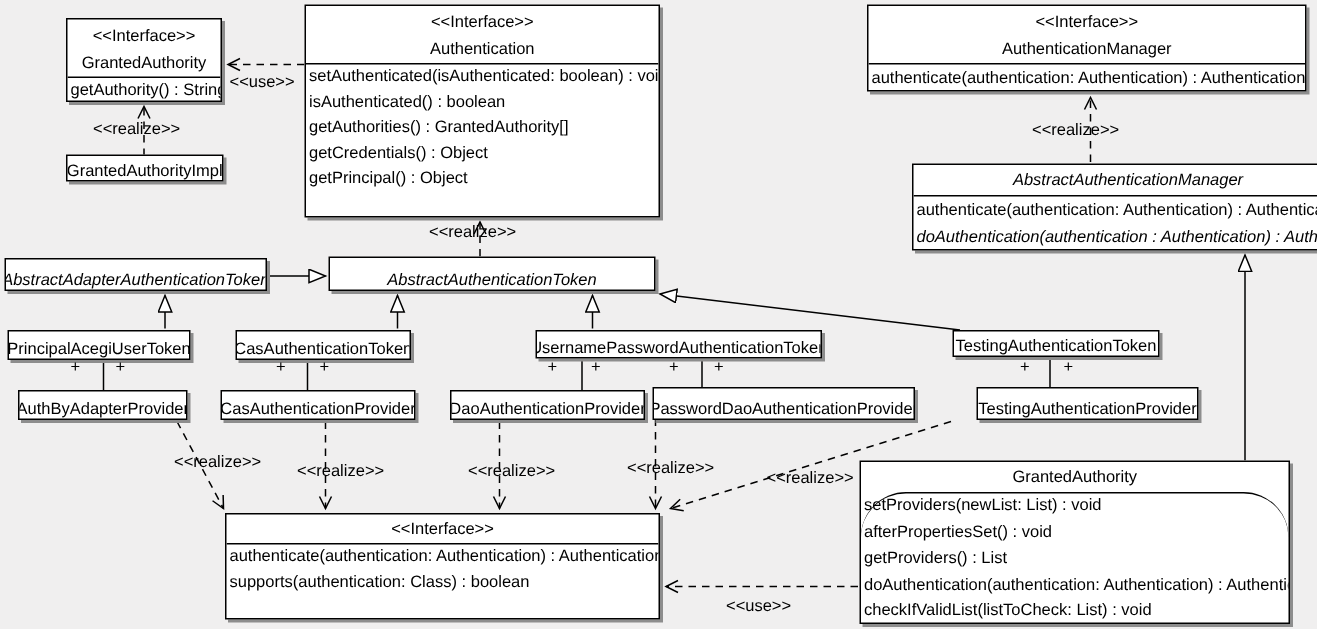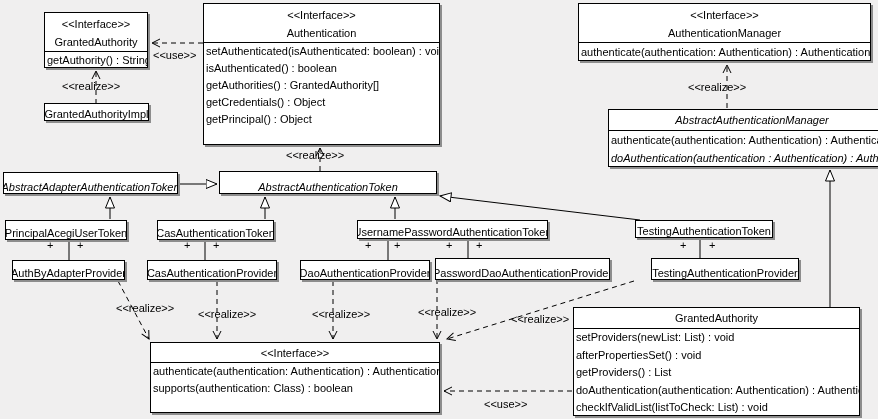--- a/index.html
+++ b/index.html
@@ -146,21 +146,21 @@
       <div>&lt;&lt;Interface&gt;&gt;</div>
     </div>
     <div class="methods" style="line-height:16.5px;">
       <div class="m">authenticate(authentication: Authentication) : Authentication</div>
       <div class="m">supports(authentication: Class) : boolean</div>
     </div>
   </div>
 
   <div class="uml-class" style="left:573px;top:307px;width:287px;height:109px;">
     <div class="title">GrantedAuthority</div>
-    <div class="methods" style="line-height:17.5px;">
+    <div class="methods" style="line-height:17.5px;border-radius:30px;">
       <div class="m">setProviders(newList: List) : void</div>
       <div class="m">afterPropertiesSet() : void</div>
       <div class="m">getProviders() : List</div>
       <div class="m">doAuthentication(authentication: Authentication) : Authentication</div>
       <div class="m">checkIfValidList(listToCheck: List) : void</div>
     </div>
   </div>
 
   <span class="lbl" style="left:153px;top:49px;">&lt;&lt;use&gt;&gt;</span>
   <span class="lbl" style="left:62px;top:80px;">&lt;&lt;realize&gt;&gt;</span>

